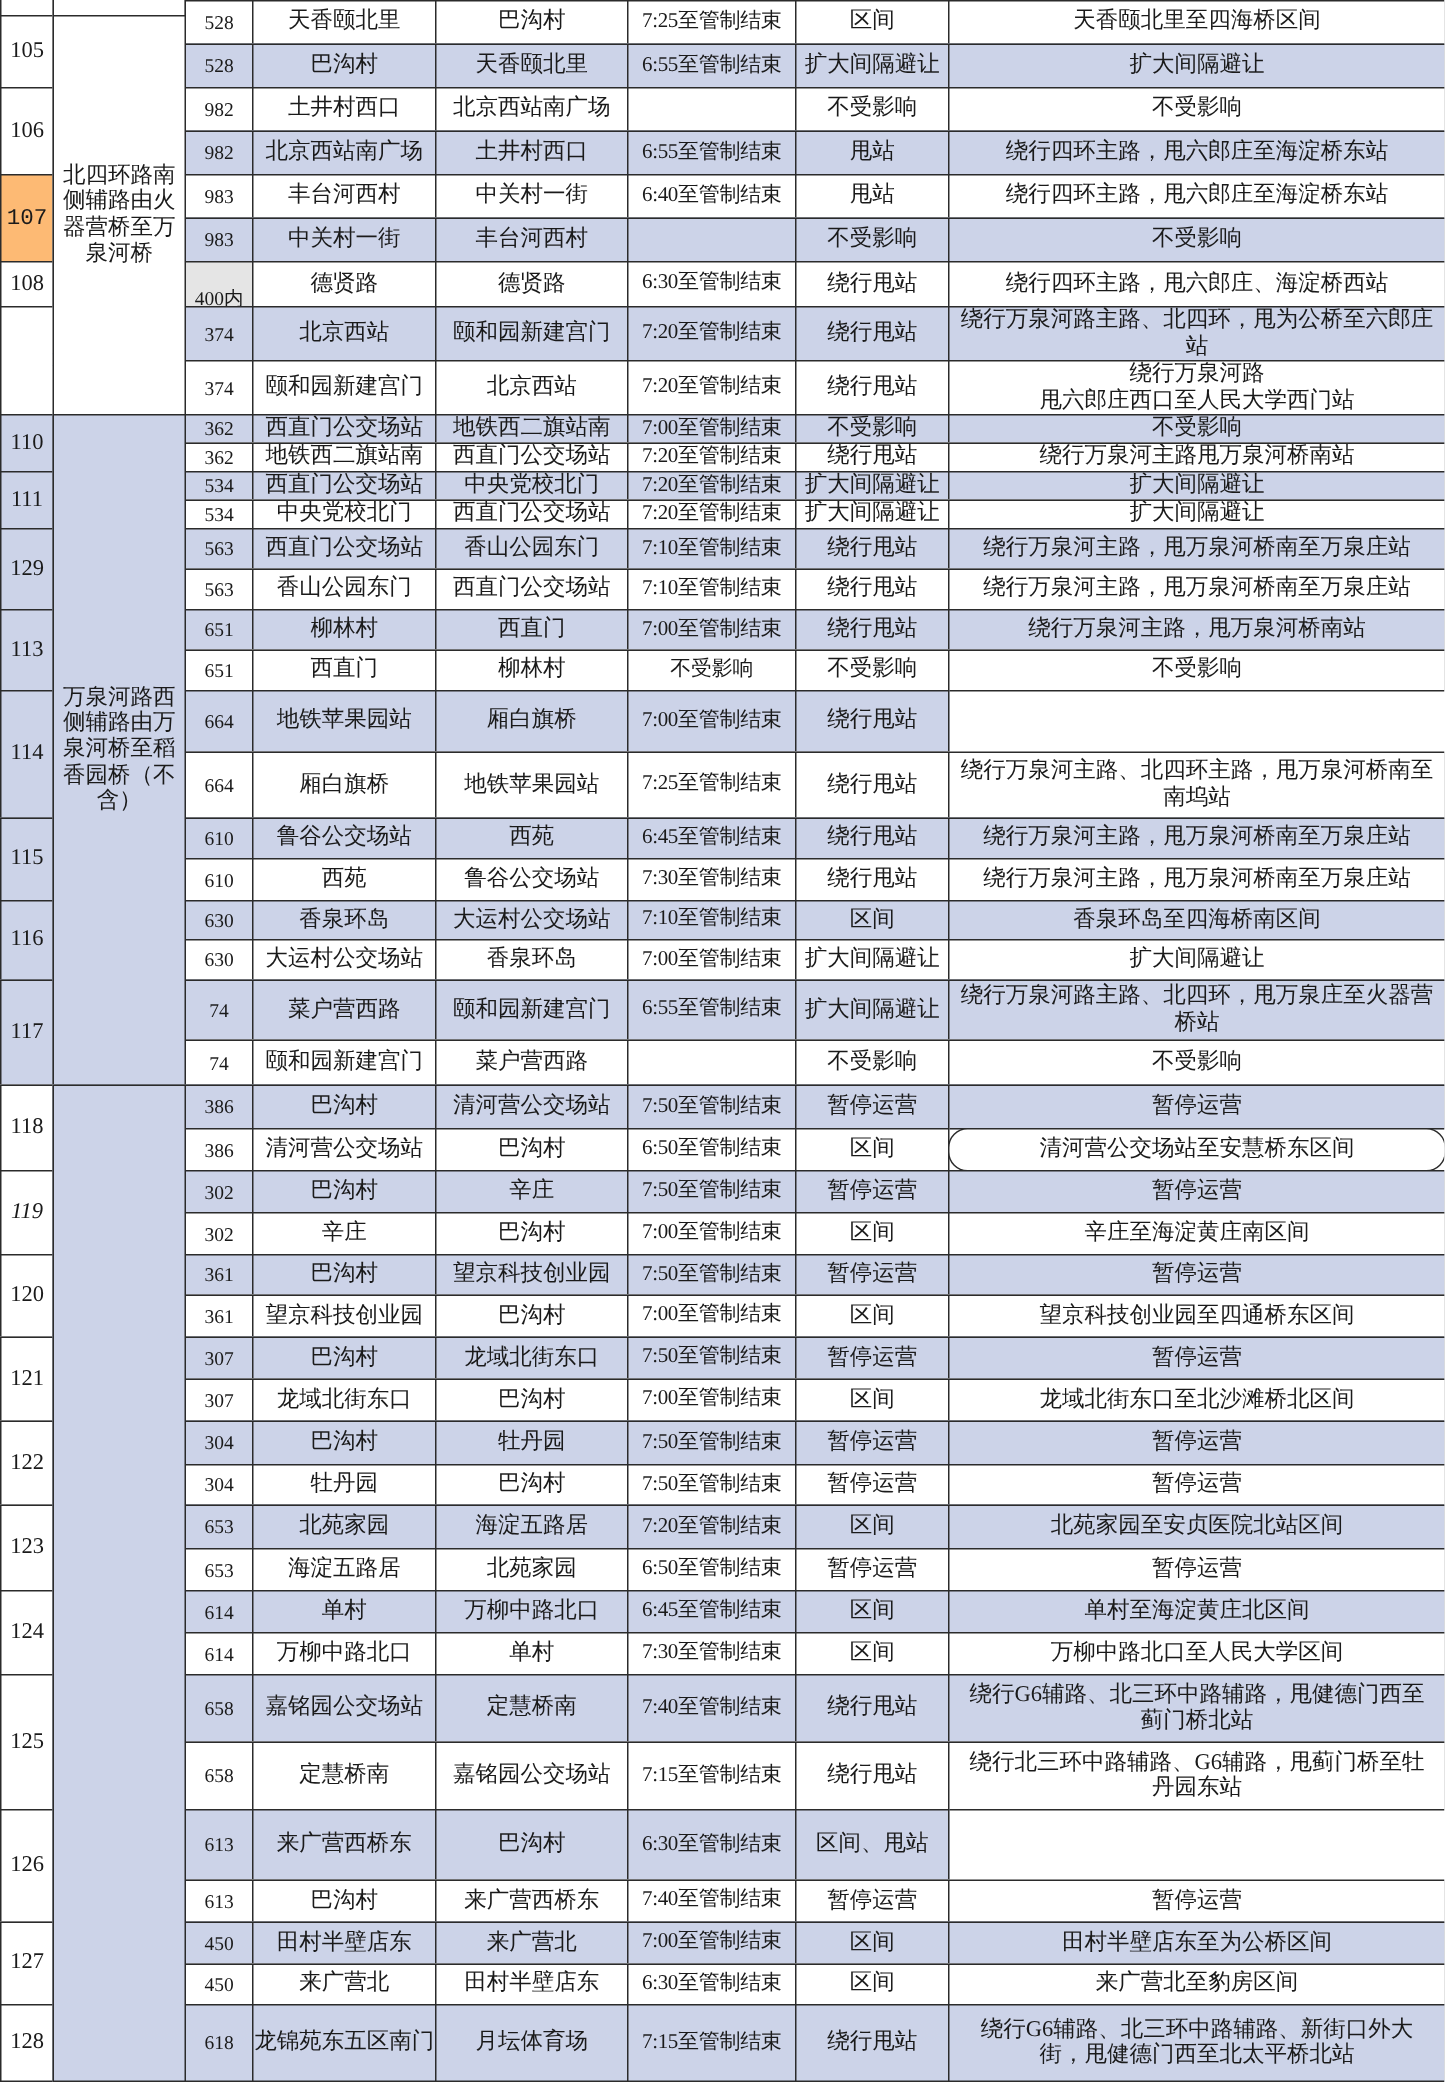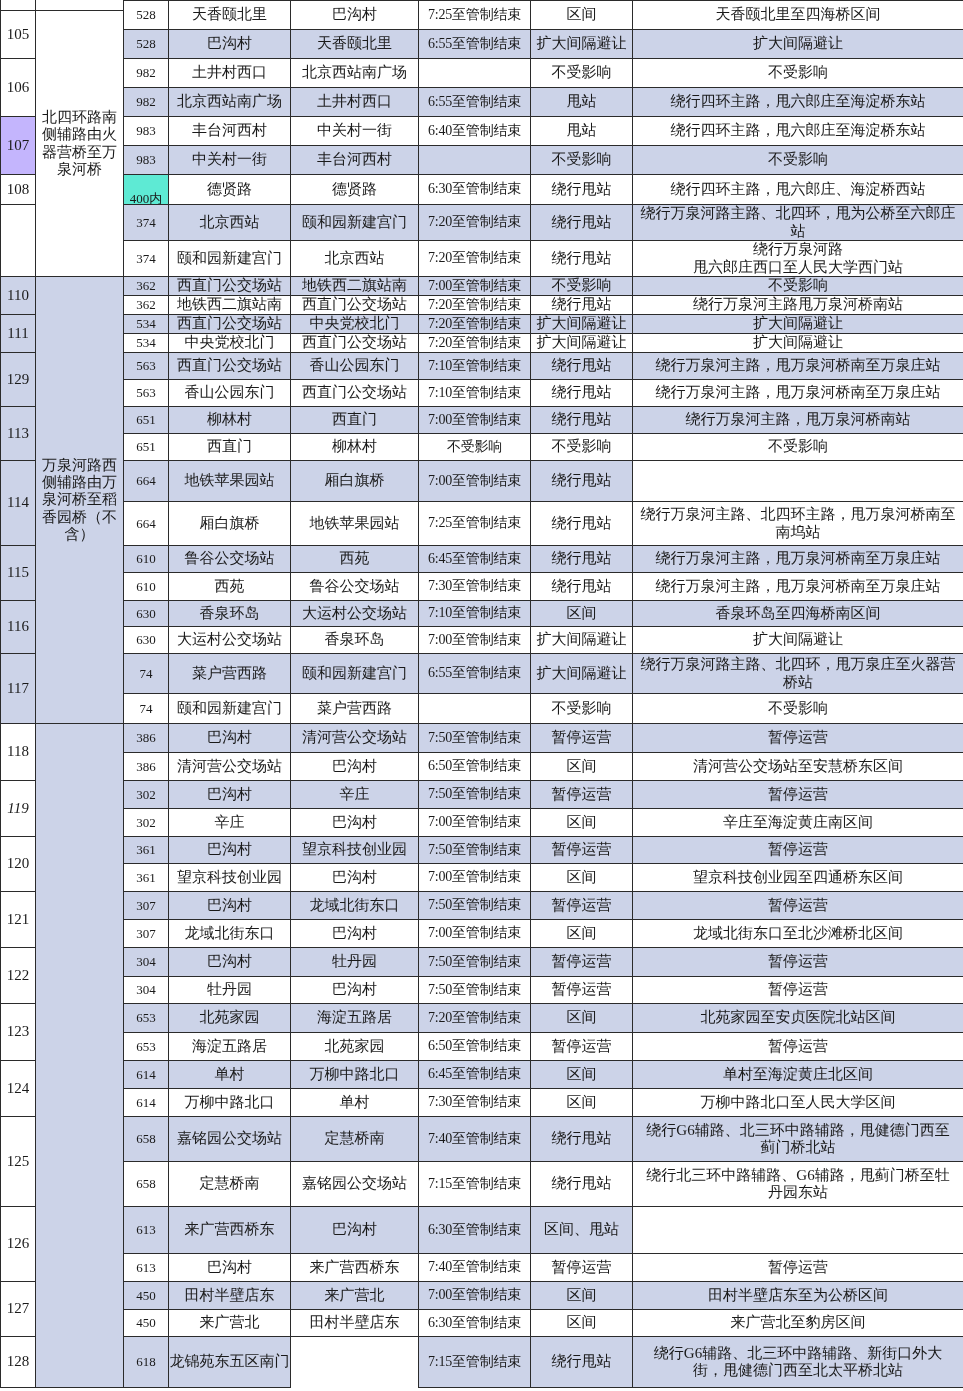--- a/index.html
+++ b/index.html
@@ -113,21 +113,21 @@
       <span>中关村一街</span>
     </div>
     <div class="cell " style="left: 290px; top: 145px; width: 129px; height: 30px; border-color: rgb(43, 43, 43); background: rgb(204, 211, 232); color: rgb(26, 26, 26);">
       <span>丰台河西村</span>
     </div>
     <div class="cell cell-time" style="left: 418px; top: 145px; width: 113px; height: 30px; border-color: rgb(43, 43, 43); background: rgb(204, 211, 232); color: rgb(26, 26, 26);"></div>
     <div class="cell " style="left: 530px; top: 145px; width: 103px; height: 30px; border-color: rgb(43, 43, 43); background: rgb(204, 211, 232); color: rgb(26, 26, 26);">
       <span>不受影响</span>
     </div>
     <div class="cell cell-detail" style="left: 632px; top: 145px; width: 332px; height: 30px; border-color: rgb(43, 43, 43); background: rgb(204, 211, 232); color: rgb(26, 26, 26);"><span>不受影响</span></div>
-    <div class="cell cell-route" style="left: 123px; top: 174px; width: 46px; height: 49px; border-color: rgb(43, 43, 43); background: #5eead4; color: rgb(26, 26, 26);">
+    <div class="cell cell-route" style="left: 123px; top: 174px; width: 46px; height: 49px; border-color: rgb(43, 43, 43); background: #e5e5e5; color: rgb(26, 26, 26);">
       <span>400内</span>
     </div>
     <div class="cell " style="left: 168px; top: 174px; width: 123px; height: 31px; border-color: rgb(43, 43, 43); background: rgb(255, 255, 255); color: rgb(26, 26, 26);">
       <span>德贤路</span>
     </div>
     <div class="cell " style="left: 290px; top: 174px; width: 129px; height: 31px; border-color: rgb(43, 43, 43); background: rgb(255, 255, 255); color: rgb(26, 26, 26);">
       <span>德贤路</span>
     </div>
     <div class="cell cell-time" style="left: 418px; top: 174px; width: 113px; height: 31px; border-color: rgb(43, 43, 43); background: rgb(255, 255, 255); color: rgb(26, 26, 26);">
       <span>6:30至管制结束</span>
@@ -446,21 +446,21 @@
     </div>
     <div class="cell " style="left: 290px; top: 752px; width: 129px; height: 29px; border-color: rgb(43, 43, 43); background: rgb(255, 255, 255); color: rgb(26, 26, 26);">
       <span>巴沟村</span>
     </div>
     <div class="cell cell-time" style="left: 418px; top: 752px; width: 113px; height: 29px; border-color: rgb(43, 43, 43); background: rgb(255, 255, 255); color: rgb(26, 26, 26);">
       <span>6:50至管制结束</span>
     </div>
     <div class="cell " style="left: 530px; top: 752px; width: 103px; height: 29px; border-color: rgb(43, 43, 43); background: rgb(255, 255, 255); color: rgb(26, 26, 26);">
       <span>区间</span>
     </div>
-    <div class="cell cell-detail" style="left: 632px; top: 752px; width: 332px; height: 29px; border-color: rgb(43, 43, 43); background: rgb(255, 255, 255); color: rgb(26, 26, 26);"><span>清河营公交场站至安慧桥东区间</span></div>
+    <div class="cell cell-detail" style="left: 632px; top: 752px; width: 332px; height: 29px; border-color: rgb(43, 43, 43); background: rgb(255, 255, 255); color: rgb(26, 26, 26); border-radius: 13px;"><span>清河营公交场站至安慧桥东区间</span></div>
     <div class="cell cell-route" style="left: 123px; top: 780px; width: 46px; height: 29px; border-color: rgb(43, 43, 43); background: rgb(204, 211, 232); color: rgb(26, 26, 26);">
       <span>302</span>
     </div>
     <div class="cell " style="left: 168px; top: 780px; width: 123px; height: 29px; border-color: rgb(43, 43, 43); background: rgb(204, 211, 232); color: rgb(26, 26, 26);">
       <span>巴沟村</span>
     </div>
     <div class="cell " style="left: 290px; top: 780px; width: 129px; height: 29px; border-color: rgb(43, 43, 43); background: rgb(204, 211, 232); color: rgb(26, 26, 26);">
       <span>辛庄</span>
     </div>
     <div class="cell cell-time" style="left: 418px; top: 780px; width: 113px; height: 29px; border-color: rgb(43, 43, 43); background: rgb(204, 211, 232); color: rgb(26, 26, 26);">
@@ -740,34 +740,37 @@
     <div class="cell " style="left: 530px; top: 1309px; width: 103px; height: 28px; border-color: rgb(43, 43, 43); background: rgb(255, 255, 255); color: rgb(26, 26, 26);">
       <span>区间</span>
     </div>
     <div class="cell cell-detail" style="left: 632px; top: 1309px; width: 332px; height: 28px; border-color: rgb(43, 43, 43); background: rgb(255, 255, 255); color: rgb(26, 26, 26);"><span>来广营北至豹房区间</span></div>
     <div class="cell cell-route" style="left: 123px; top: 1336px; width: 46px; height: 52px; border-color: rgb(43, 43, 43); background: rgb(204, 211, 232); color: rgb(26, 26, 26);">
       <span>618</span>
     </div>
     <div class="cell " style="left: 168px; top: 1336px; width: 123px; height: 52px; border-color: rgb(43, 43, 43); background: rgb(204, 211, 232); color: rgb(26, 26, 26);">
       <span>龙锦苑东五区南门</span>
     </div>
+    <div class="cell " style="left: 290px; top: 1336px; width: 129px; height: 52px; border-color: rgb(43, 43, 43); background: rgb(204, 211, 232); color: rgb(26, 26, 26);">
+      <span>月坛体育场</span>
+    </div>
     <div class="cell cell-time" style="left: 418px; top: 1336px; width: 113px; height: 52px; border-color: rgb(43, 43, 43); background: rgb(204, 211, 232); color: rgb(26, 26, 26);">
       <span>7:15至管制结束</span>
     </div>
     <div class="cell " style="left: 530px; top: 1336px; width: 103px; height: 52px; border-color: rgb(43, 43, 43); background: rgb(204, 211, 232); color: rgb(26, 26, 26);">
       <span>绕行甩站</span>
     </div>
     <div class="cell cell-detail" style="left: 632px; top: 1336px; width: 332px; height: 52px; border-color: rgb(43, 43, 43); background: rgb(204, 211, 232); color: rgb(26, 26, 26);"><span>绕行G6辅路、北三环中路辅路、新街口外大街，甩健德门西至北太平桥北站</span></div>
     <div class="cell cell-num" style="left: 0px; top: 10px; width: 36px; height: 49px; border-color: rgb(43, 43, 43); background: rgb(255, 255, 255); color: rgb(26, 26, 26);">
       <span>105</span>
     </div>
     <div class="cell cell-num" style="left: 0px; top: 58px; width: 36px; height: 59px; border-color: rgb(43, 43, 43); background: rgb(255, 255, 255); color: rgb(26, 26, 26);">
       <span>106</span>
     </div>
-    <div class="cell cell-num" style="left: 0px; top: 116px; width: 36px; height: 59px; border-color: rgb(43, 43, 43); background: #c4b5fd; color: rgb(26, 26, 26);">
+    <div class="cell cell-num" style="left: 0px; top: 116px; width: 36px; height: 59px; border-color: rgb(43, 43, 43); background: #fdba74; color: rgb(26, 26, 26); font-family: Liberation Mono, monospace;">
       <span>107</span>
     </div>
     <div class="cell cell-num" style="left: 0px; top: 174px; width: 36px; height: 31px; border-color: rgb(43, 43, 43); background: rgb(255, 255, 255); color: rgb(26, 26, 26);">
       <span>108</span>
     </div>
     <div class="cell cell-num" style="left: 0px; top: 204px; width: 36px; height: 73px; border-color: rgb(43, 43, 43); background: rgb(255, 255, 255); color: #1d4ed8; padding-left: 44px;">
       <span>109</span>
     </div>
     <div class="cell cell-area" style="left: 35px; top: 10px; width: 89px; height: 267px; border-color: rgb(43, 43, 43); background: rgb(255, 255, 255); color: rgb(26, 26, 26);">
       <span class="area-inner">北四环路南侧辅路由火器营桥至万泉河桥</span>

